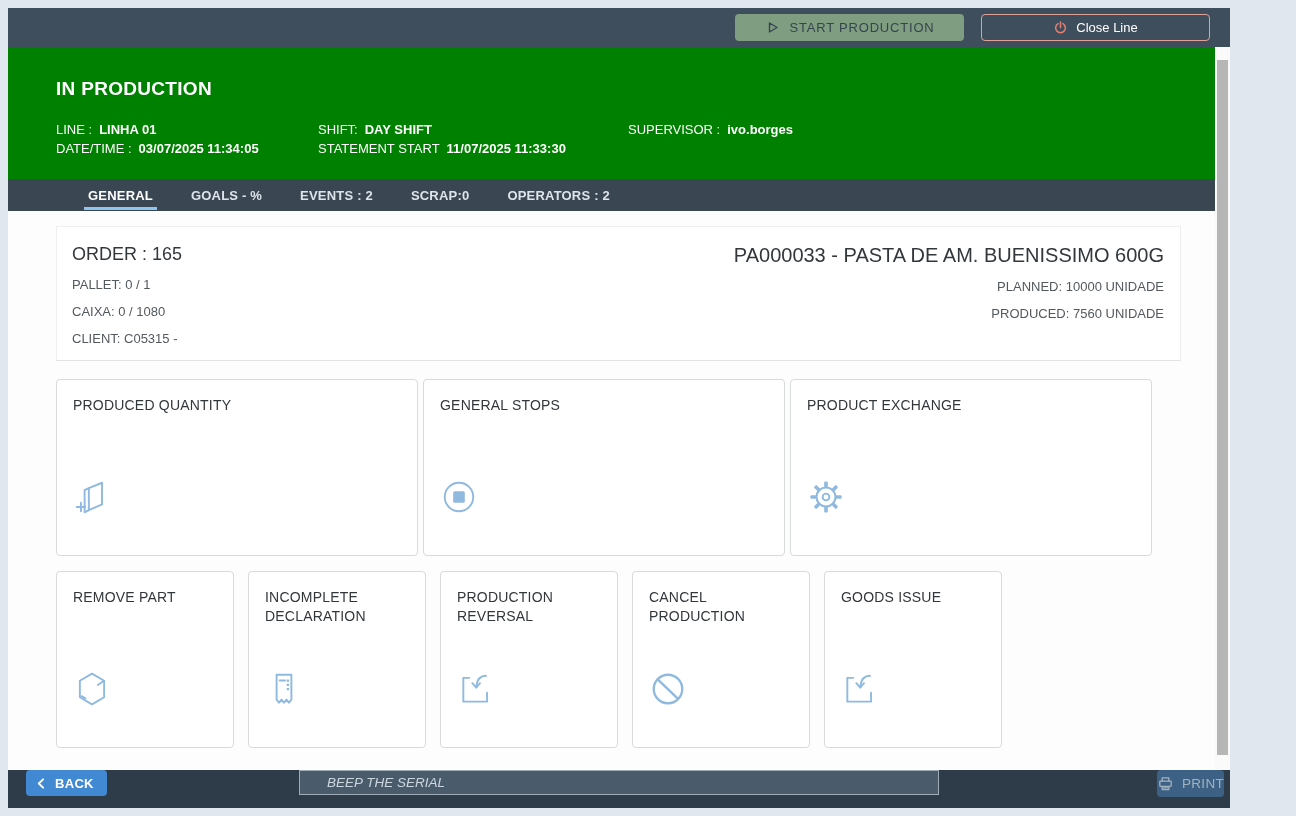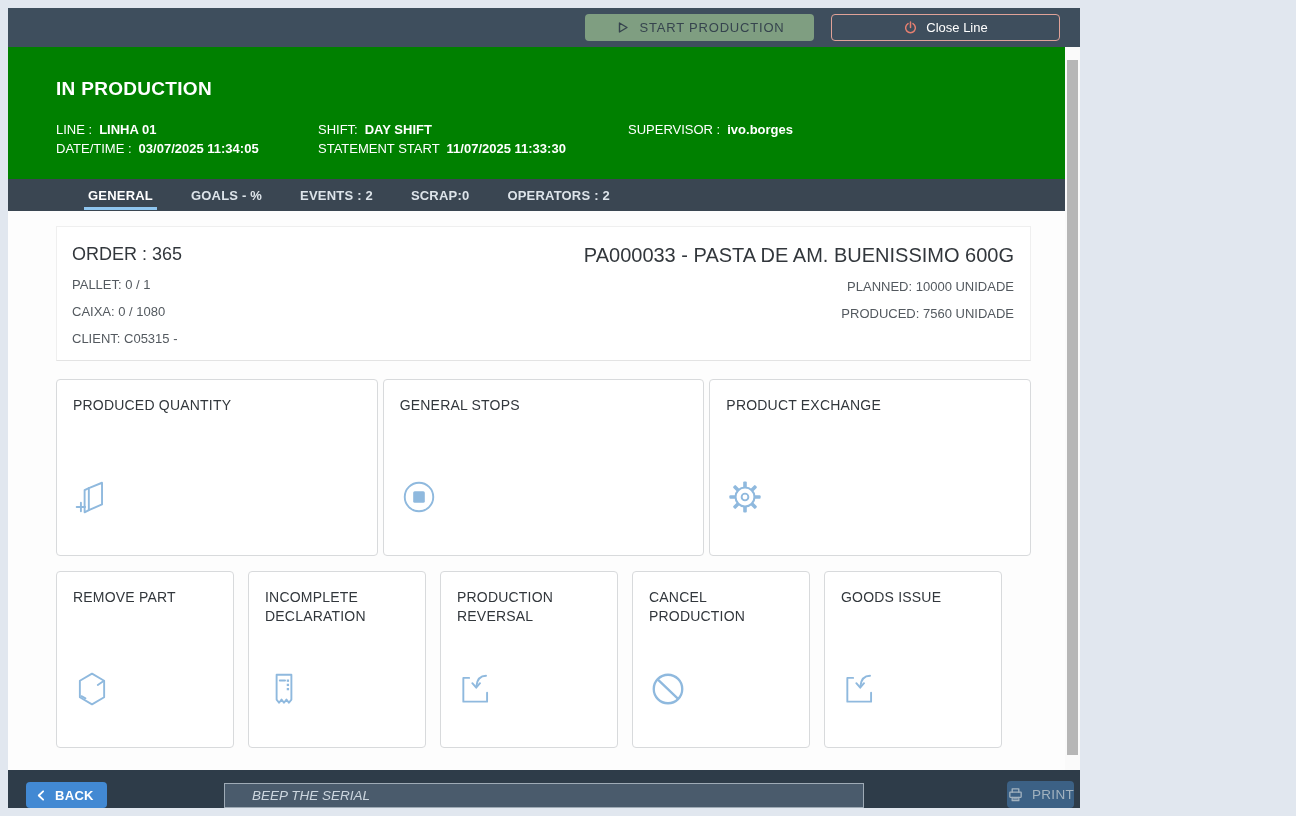--- a/index.html
+++ b/index.html
@@ -4,21 +4,21 @@
 <style>
   * { margin:0; padding:0; box-sizing:border-box; }
   html,body { width:1296px; height:816px; }
   body {
     background:#e1e7ef;
     font-family:"Liberation Sans", sans-serif;
     position:relative;
   }
   .window {
     position:absolute; left:8px; top:8px;
-    width:1072px; height:800px;
+    width:1222px; height:800px;
     display:flex; flex-direction:column;
     background:#fdfdfd; overflow:hidden;
   }
 
   
   .topbar {
     flex:0 0 39px; background:#3e4e5d;
     display:flex; align-items:center; justify-content:flex-end;
     gap:17px; padding-right:20px;
   }
@@ -89,21 +89,21 @@
   }
   .card-lg { width:362px; }
   .card-sm { width:178px; }
   .card-title { font-size:14px; line-height:19px; color:#32373c; letter-spacing:.2px; }
   .card-icon { position:absolute; left:16px; top:98px; width:38px; height:38px; color:#8fb9de; }
   .card-icon svg { width:100%; height:100%; }
 
   
   .bottombar {
     flex:0 0 38px; background:#2e3c49; position:relative;
-    display:flex; align-items:flex-end; padding:0 6px 0 18px;
+    display:flex; align-items:flex-start; padding:0 6px 0 18px;
   }
   .btn-back {
     height:26px; border:none; border-radius:4px; background:#4289d3; color:#fff;
     font:bold 13px "Liberation Sans", sans-serif; letter-spacing:.3px;
     display:flex; align-items:center; gap:7px; padding:0 13px 0 9px; cursor:pointer;
   }
   .btn-back svg { width:13px; height:13px; }
   .serial-input {
     position:absolute; left:50%; transform:translateX(-50%);
     width:640px; height:25px;
@@ -197,21 +197,21 @@
           </div>
         <div class="tab">
             <span>OPERATORS : 2</span>
           </div>
       </div>
 
       <div class="content">
 
         <div class="order-panel">
           <div>
-            <div class="order-title">ORDER : 365</div>
+            <div class="order-title">ORDER : 165</div>
             <div class="order-row">PALLET: 0 / 1</div>
             <div class="order-row">CAIXA: 0 / 1080</div>
             <div class="order-row">CLIENT: C05315 -</div>
           </div>
           <div class="order-right">
             <div class="product-title">PA000033 - PASTA DE AM. BUENISSIMO 600G</div>
             <div class="order-row">PLANNED: 10000 UNIDADE</div>
             <div class="order-row">PRODUCED: 7560 UNIDADE</div>
           </div>
         </div>

